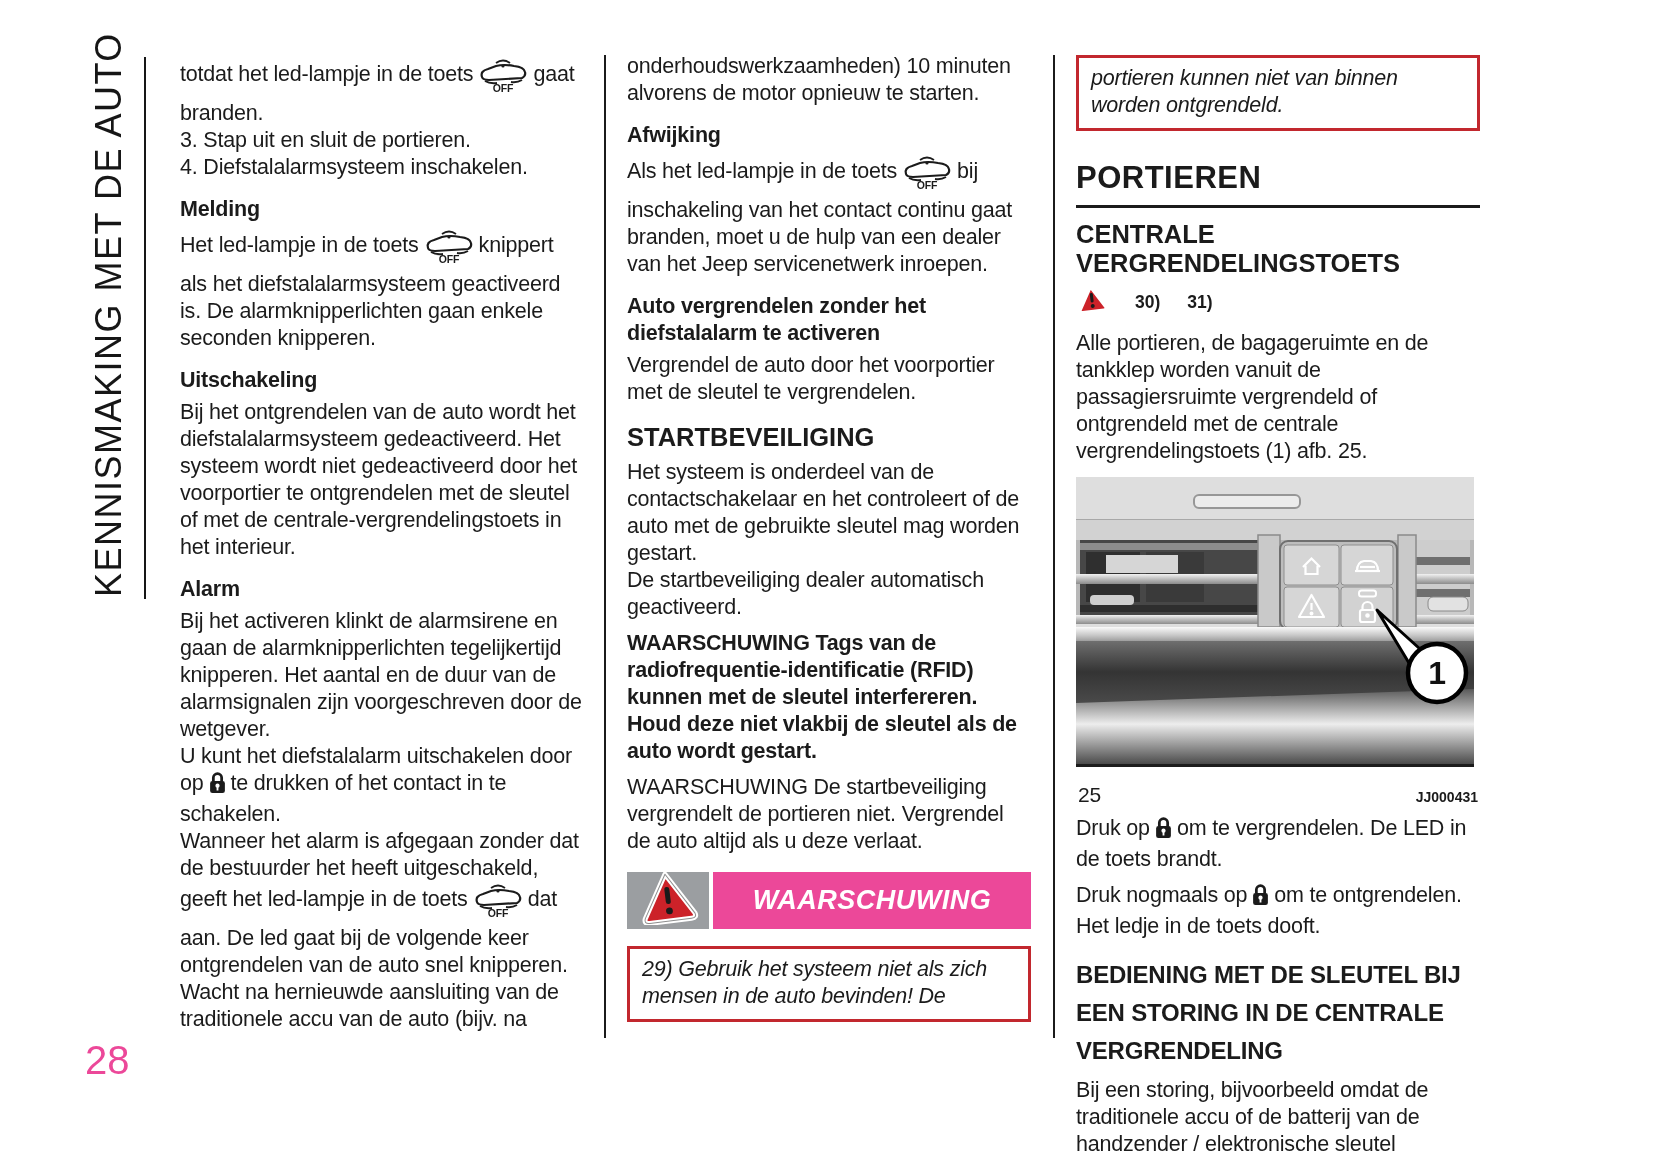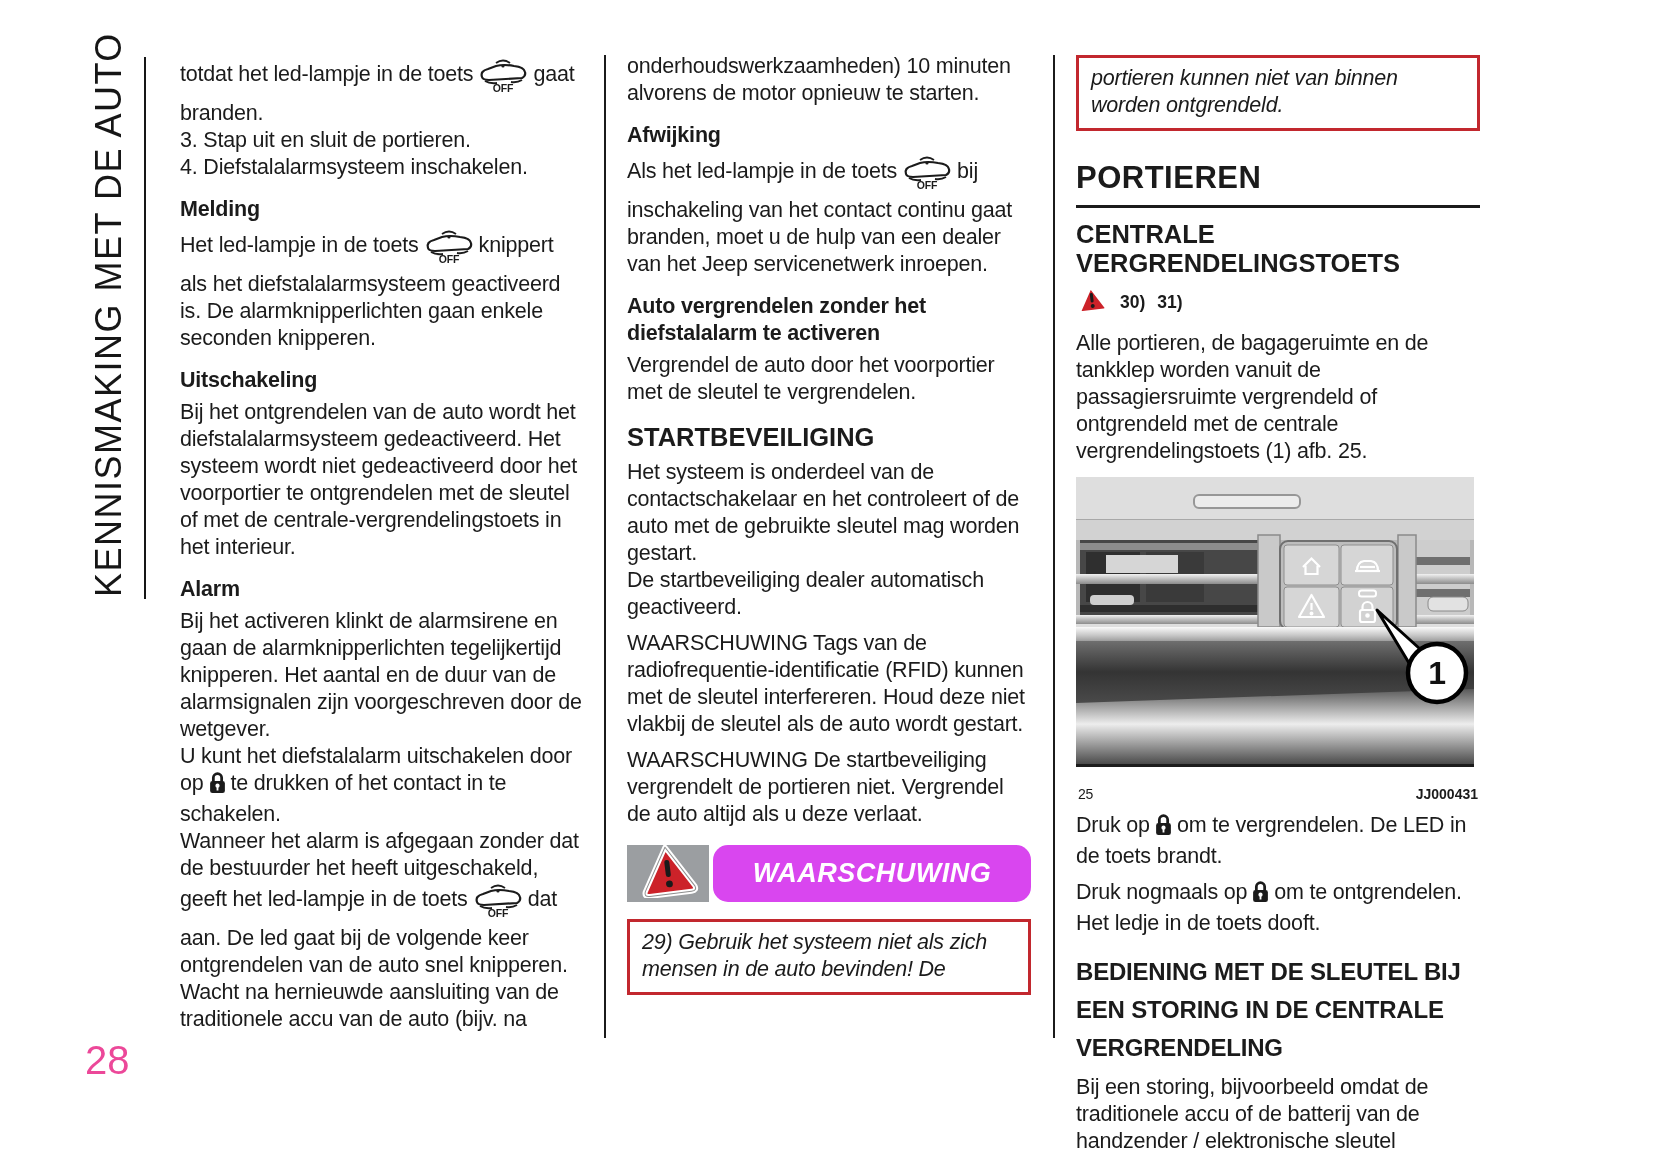--- a/index.html
+++ b/index.html
@@ -34,34 +34,34 @@
   }
   .bediening-heading { font-weight:bold; font-size:24px; line-height:38px; margin:16px 0 7px 0; }
   
   .icar { display:inline-block; vertical-align:-12px; margin:0 4px; }
   .ilock { display:inline-block; vertical-align:-4px; margin:0 4px; }
   
   .warn-banner { display:flex; height:57px; margin:17px 0 17px 0; }
   .warn-icon-cell { width:82px; background:#9b9ea1; display:flex; align-items:center; justify-content:center; }
   .warn-gap { width:4px; background:#ffffff; }
   .warn-text-cell {
-    flex:1; background:#d946ef; display:flex; align-items:center; justify-content:center;
-    color:#ffffff; font-weight:bold; font-style:italic; font-size:27px; letter-spacing:0.5px;border-radius:15px;
+    flex:1; background:#ec4899; display:flex; align-items:center; justify-content:center;
+    color:#ffffff; font-weight:bold; font-style:italic; font-size:27px; letter-spacing:0.5px;
   }
   
   .note-box { border:3px solid #c2282e; padding:7px 12px 9px 12px; font-style:italic; }
   .note-num { font-weight:normal;margin-top:32px; }
   #col3 .note-box { margin-bottom:0; }
   
-  .refs-row { display:flex; align-items:center; gap:12px; margin:6px 0 10px 0; }
+  .refs-row { display:flex; align-items:center; gap:27px; margin:6px 0 10px 0; }
   .ref-label { font-weight:bold; font-size:17.5px; letter-spacing:0; }
   
   .figure-wrap { margin-top:12px; }
   .figure-caption { display:flex; justify-content:space-between; align-items:baseline; margin:7px 2px 4px 2px; }
-  .fig-number { font-size:14px; }
+  .fig-number { font-size:21px; }
   .fig-code { font-size:14px; font-weight:bold; letter-spacing:0; }
 </style>
 </head>
 <body>
 
 <div id="page">
 
   <div class="vertical-title">KENNISMAKING MET DE AUTO</div>
   <div class="sidebar-rule"></div>
   <div class="page-number">28</div>
@@ -125,21 +125,21 @@
             <path d="M34 25 q6 1 11 -2" fill="none" stroke="#1b1b1b" stroke-width="2"></path>
             <text x="26" y="35" text-anchor="middle" font-size="10.5" font-weight="bold" font-family="Liberation Sans, sans-serif" fill="#1b1b1b">OFF</text>
           </svg></span><span>bij inschakeling van het contact continu gaat branden, moet u de hulp van een dealer van het Jeep servicenetwerk inroepen.</span></p>
 
     <div class="sub-heading">Auto vergrendelen zonder het diefstalalarm te activeren</div>
     <p class="body">Vergrendel de auto door het voorportier met de sleutel te vergrendelen.</p>
 
     <div class="section-heading">STARTBEVEILIGING</div>
     <p class="body tight">Het systeem is onderdeel van de contactschakelaar en het controleert of de auto met de gebruikte sleutel mag worden gestart.</p>
     <p class="body">De startbeveiliging dealer automatisch geactiveerd.</p>
-    <p class="body" style="margin-top:8px;">WAARSCHUWING Tags van de radiofrequentie-identificatie (RFID) kunnen met de sleutel interfereren. Houd deze niet vlakbij de sleutel als de auto wordt gestart.</p>
+    <p class="body" style="margin-top:8px;font-weight:bold;">WAARSCHUWING Tags van de radiofrequentie-identificatie (RFID) kunnen met de sleutel interfereren. Houd deze niet vlakbij de sleutel als de auto wordt gestart.</p>
     <p class="body" style="margin-top:8px;">WAARSCHUWING De startbeveiliging vergrendelt de portieren niet. Vergrendel de auto altijd als u deze verlaat.</p>
 
     <div class="warn-banner">
       <div class="warn-icon-cell">
         <span><svg width="62" height="56" viewBox="0 0 62 56">
               <g transform="rotate(-7 31 30)">
                 <path d="M31 5 L56 47 Q58 52 52 52 L10 52 Q4 52 6 47 Z" fill="#cc2229" stroke="#ffffff" stroke-width="5" stroke-linejoin="round"></path>
                 <path d="M31 5 L56 47 Q58 52 52 52 L10 52 Q4 52 6 47 Z" fill="none" stroke="#8e8e8e" stroke-width="1" stroke-linejoin="round"></path>
                 <rect x="28.5" y="18" width="5" height="17" rx="2.5" fill="#1a1a1a"></rect>
                 <circle cx="31" cy="42" r="3.4" fill="#1a1a1a"></circle>

